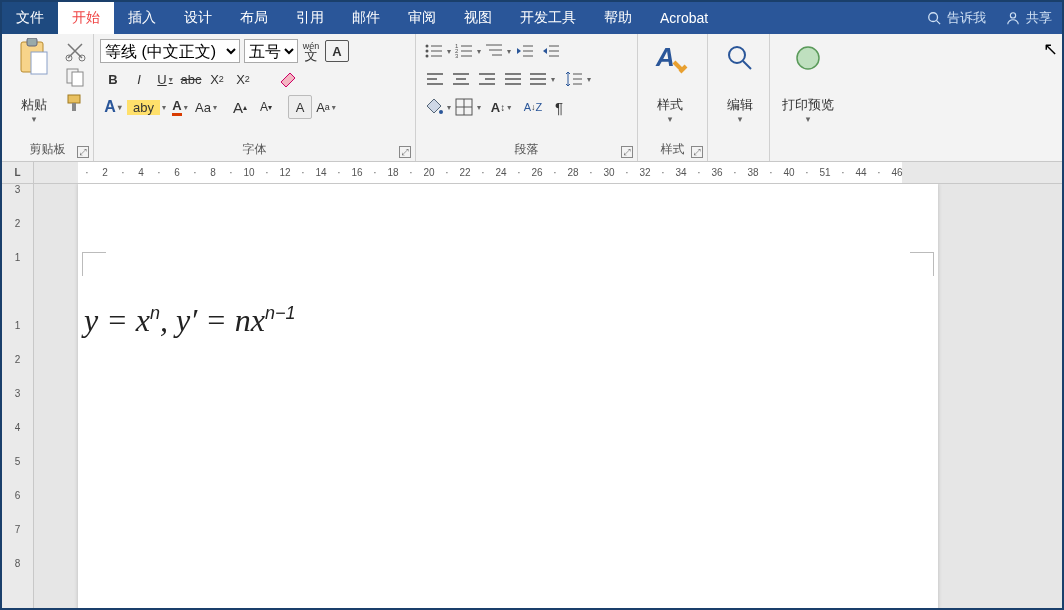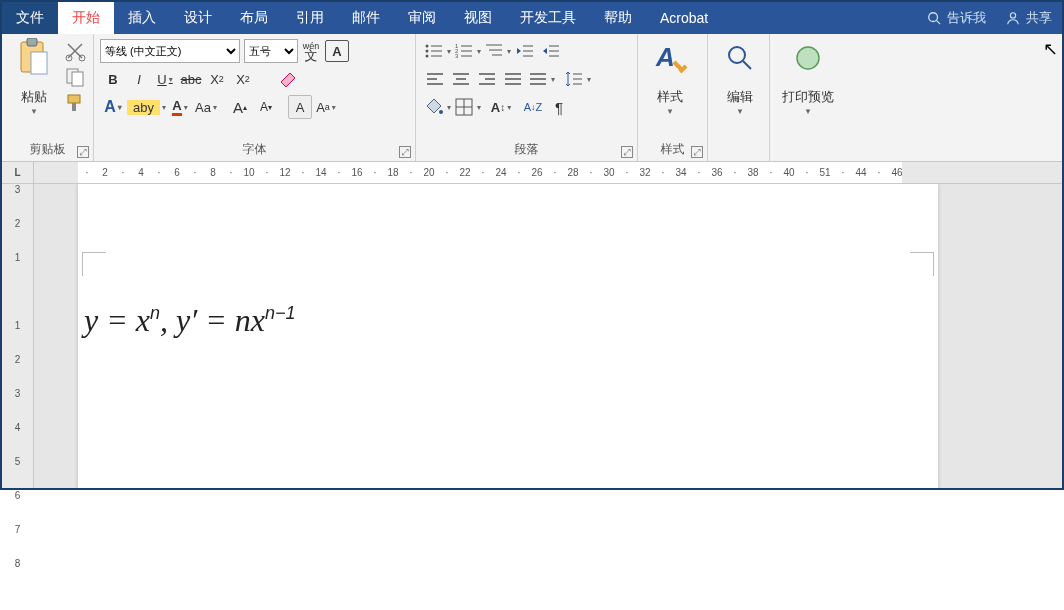--- a/index.html
+++ b/index.html
@@ -1,44 +1,44 @@
 <!DOCTYPE html>
 <html><head>
 <meta charset="utf-8">
 <style>
   * { margin: 0; padding: 0; box-sizing: border-box; font-family: "Microsoft YaHei", "Segoe UI", sans-serif; }
   html, body { width: 1064px; height: 610px; overflow: hidden; background: #fff; }
-  .app { width: 1064px; height: 490px; border: 2px solid #1a3f6b; display: flex; flex-direction: column; }
+  .app { width: 1064px; height: 610px; border: 2px solid #1a3f6b; display: flex; flex-direction: column; }
 
   
   .tabs { height: 32px; background: #2a5699; color: #fff; display: flex; align-items: stretch; font-size: 14px; }
   .tab { padding: 0 14px; display: flex; align-items: center; cursor: pointer; white-space: nowrap; }
   .tab.active { background: #fff; color: #ef4444; }
   .tab.file { background: #1e4a80; }
   .tabs-spacer { flex: 1; }
   .tell-me, .share { display: flex; align-items: center; gap: 6px; padding: 0 10px; color: #cfe0f4; font-size: 13px; }
 
   
   .ribbon { height: 128px; background: #f3f3f3; border-bottom: 1px solid #c8c8c8; display: flex; }
   .group { border-right: 1px solid #d0d0d0; display: flex; flex-direction: column; }
   .group-body { flex: 1; display: flex; padding: 4px 6px 0 6px; }
   .group-label { height: 20px; font-size: 12px; color: #555; text-align: center; position: relative; padding-bottom: 2px; }
   .group-label .launcher { position: absolute; right: 4px; bottom: 3px; width: 12px; height: 12px; border: 1px solid #888; font-size: 9px; line-height: 10px; color: #666; }
 
   .btn { display: inline-flex; align-items: center; justify-content: center; height: 24px; min-width: 24px; margin: 1px; font-size: 13px; color: #333; cursor: pointer; border-radius: 2px; }
   .btn .dd { font-size: 8px; margin-left: 2px; color: #666; }
   .vcol { display: flex; flex-direction: column; align-items: center; padding: 0 6px; }
   .big-icon { width: 40px; height: 40px; display: flex; align-items: center; justify-content: center; }
-  .vcol-label { font-size: 13px; color: #333; margin-top: 10px; }
+  .vcol-label { font-size: 13px; color: #333; margin-top: 18px; }
   .vcol .dd2 { font-size: 9px; color: #666; }
 
   .row { display: flex; align-items: center; }
   .stack { display: flex; flex-direction: column; }
 
-  select.font-name, select.font-size { height: 24px; font-size: 11px; border: 1px solid #aaa; background: #fff; }
+  select.font-name, select.font-size { height: 24px; font-size: 16px; border: 1px solid #aaa; background: #fff; }
   select.font-name { width: 140px; }
   select.font-size { width: 54px; margin-left: 4px; }
 
   
   .ruler-row { height: 22px; background: #eaeaea; display: flex; border-bottom: 1px solid #c8c8c8; font-size: 10px; color: #555; }
   .ruler-corner { width: 32px; border-right: 1px solid #c8c8c8; display:flex;align-items:center;justify-content:center;font-weight:bold;}
   .hruler { flex: 1; position: relative; background:#e8e8e8; overflow:hidden;}
   .hruler .page-area{position:absolute;left:44px;right:160px;top:0;bottom:0;background:#fff;}
   .hruler .ticks{position:absolute;left:44px;top:0;bottom:0;display:flex;}
   .hruler .tick{width:18px;text-align:center;line-height:22px;}

